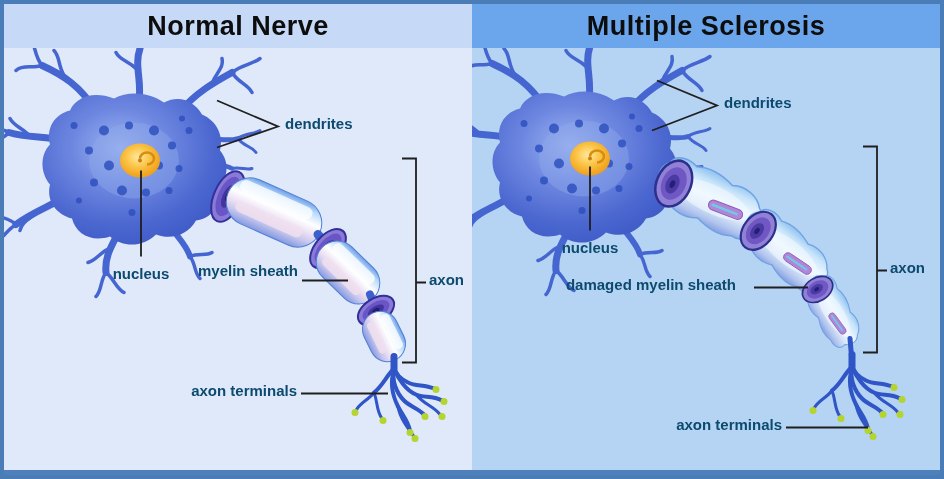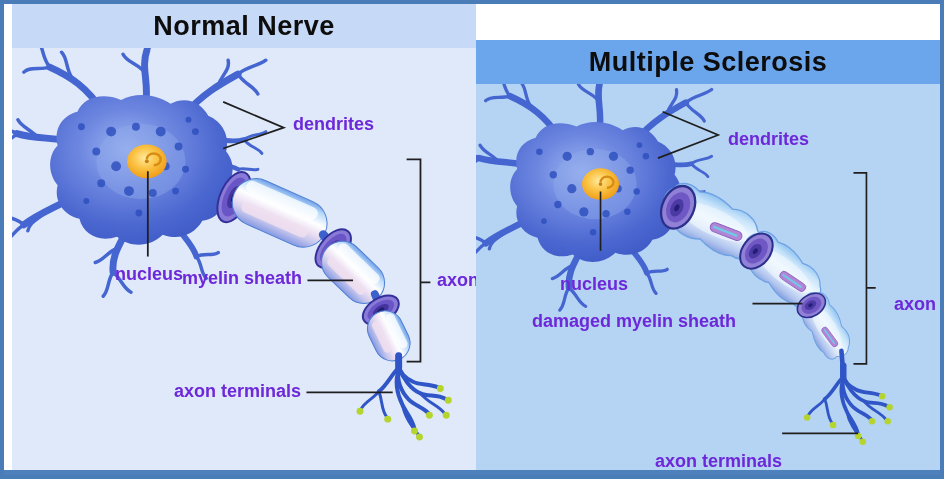--- a/index.html
+++ b/index.html
@@ -4,39 +4,38 @@
 <style>
   html,body{margin:0;padding:0;background:#ffffff;}
   .frame{
     position:relative;
     width:944px;height:479px;
     box-sizing:border-box;
     border:4px solid #4a7cb8;
     display:flex;
     overflow:hidden;
     font-family:"Liberation Sans",sans-serif;
-    padding-left:8px;
   }
   .panel{position:relative;width:468px;display:flex;flex-direction:column;}
   .panel-header{
     height:44px;flex:0 0 44px;
     display:flex;align-items:center;justify-content:center;
   }
   .panel.normal .panel-header{background:#c6d9f6;}
-  .panel.ms .panel-header{background:#6ba6ec;margin-top:36px;}
+  .panel.ms .panel-header{background:#6ba6ec;}
   .panel-title{
     font-size:27px;font-weight:800;color:#0d0d0d;letter-spacing:.5px;
   }
   .panel-body{position:relative;flex:1;}
   .panel.normal .panel-body{background:#dfe9fa;}
   .panel.ms .panel-body{background:#b5d3f3;}
   .art{position:absolute;left:0;top:0;width:100%;height:100%;}
   .lbl{
     position:absolute;
-    font-size:18px;font-weight:600;color:#6d28d9;
+    font-size:15px;font-weight:600;color:#0c4a6e;
     white-space:nowrap;line-height:20px;
   }
   .lbl.centered{transform:translateX(-50%);margin-top:8px;}
   .lbl.right-aligned{text-align:right;}
   .bottom-strip{
     position:absolute;left:0;right:0;bottom:0;height:5px;
     background:#4e80bc;z-index:5;
   }
 </style>
 </head>
@@ -219,21 +218,21 @@
         <g fill="none" stroke="#1f1f1f" stroke-width="1.8">
           <path d="M 213,50 L 274,76 L 213,97"></path>
           <path d="M 137,120 L 137,206"></path>
           <path d="M 298,230 L 344,230"></path>
           <path d="M 297,343 L 384,343"></path>
           <path d="M 398,108 L 412,108 L 412,312 L 398,312 M 412,232 L 422,232"></path>
         </g>
       </svg>
       <span class="lbl" style="left:281px;top:66px">dendrites</span>
       <span class="lbl centered" style="left:137px;top:208px">nucleus</span>
-      <span class="lbl right-aligned" style="right:174px;top:220px">myelin sheath</span>
+      <span class="lbl right-aligned" style="right:174px;top:213px">myelin sheath</span>
       <span class="lbl" style="left:425px;top:222px">axon</span>
       <span class="lbl right-aligned" style="right:175px;top:333px">axon terminals</span>
     </div>
   </section>
 
   <section class="panel ms">
     <header class="panel-header">
       <span class="panel-title">Multiple Sclerosis</span>
     </header>
     <div class="panel-body">

